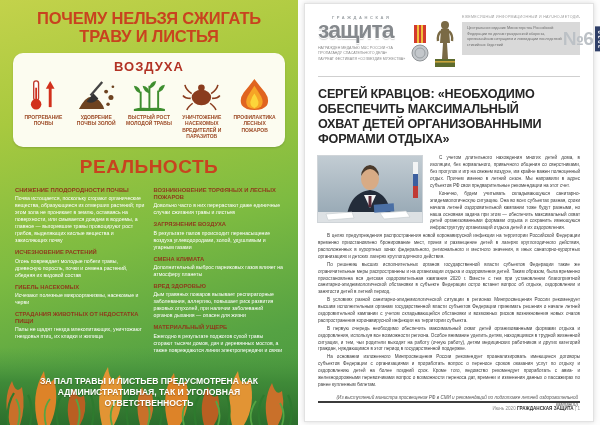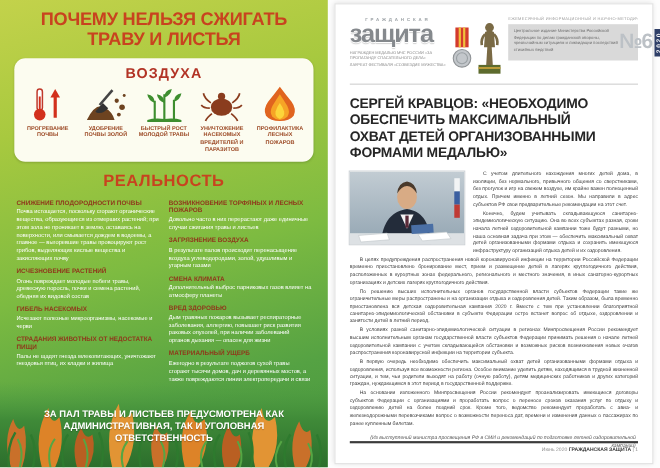--- a/index.html
+++ b/index.html
@@ -11,21 +11,21 @@
     background:linear-gradient(165deg,#c3d24b 0%,#a8c93f 25%,#7dbb41 55%,#55a243 80%,#47953e 100%);}
   .poster-title{margin:9px 10px 0;text-align:center;font-size:16.5px;line-height:1.12;
     font-weight:bold;color:#c8431f;letter-spacing:-.2px;}
   .exp-card{margin:7px 13px 0;background:#fcfcf0;border-radius:10px;padding:5px 4px 7px;
     box-shadow:0 1px 2px rgba(0,0,0,.15);}
   .exp-title{text-align:center;font-size:13px;font-weight:bold;color:#b23325;letter-spacing:1px;margin:1px 0 4px;}
   .exp-row{display:flex;align-items:flex-start;}
   .exp-item{flex:1;text-align:center;padding:0 2px;}
   .exp-item svg{height:33px;display:block;margin:0 auto;}
   .exp-label{margin-top:3px;font-size:5px;font-weight:bold;color:#9c4a26;line-height:1.3;text-transform:uppercase;}
-  .reality-title{text-align:center;font-size:15px;font-weight:bold;color:#c8431f;margin:9px 0 4px;letter-spacing:.5px;}
+  .reality-title{text-align:center;font-size:19px;font-weight:bold;color:#c8431f;margin:9px 0 4px;letter-spacing:.5px;}
   .reality-cols{display:flex;gap:9px;padding:0 15px;position:relative;z-index:3;}
   .reality-col{width:50%;}
   .rb h4{margin:5px 0 1px;font-size:5.8px;line-height:1.25;color:#8f3a1c;font-weight:bold;text-transform:uppercase;}
   .rb p{margin:0;font-size:5.2px;line-height:1.35;color:#ffffff;}
   .warning{position:relative;z-index:3;margin:22px 14px 0;text-align:center;font-size:8.6px;line-height:1.3;
     font-weight:bold;color:#fff;text-shadow:0 1px 1px rgba(0,0,0,.25);}
   .flames{position:absolute;left:0;bottom:0;width:298px;height:96px;z-index:1;}
 
   
   .mag{position:absolute;left:304px;top:3px;width:290px;height:419px;background:#fff;
@@ -260,21 +260,21 @@
           <div class="issue-wrap">
             <span class="issue-no">№6</span>
             <span class="issue-year">2020</span>
           </div>
         </div>
       </div>
     </div>
 
     <hr class="hdr-rule">
 
-    <h1 class="art-title">СЕРГЕЙ КРАВЦОВ: «НЕОБХОДИМО ОБЕСПЕЧИТЬ МАКСИМАЛЬНЫЙ ОХВАТ ДЕТЕЙ ОРГАНИЗОВАННЫМИ ФОРМАМИ МЕДАЛЬЮ»</h1>
+    <h1 class="art-title">СЕРГЕЙ КРАВЦОВ: «НЕОБХОДИМО ОБЕСПЕЧИТЬ МАКСИМАЛЬНЫЙ ОХВАТ ДЕТЕЙ ОРГАНИЗОВАННЫМИ ФОРМАМИ ОТДЫХА»</h1>
 
     <div class="art-body">
       <svg class="art-photo" viewBox="0 0 104 66">
         <defs>
           <linearGradient id="photobg" x1="0" y1="0" x2="0" y2="1">
             <stop offset="0" stop-color="#c2ccd3"></stop>
               <stop offset="1" stop-color="#93a5b2"></stop>
           </linearGradient>
         </defs>
         <rect width="104" height="66" fill="url(#photobg)"></rect>

